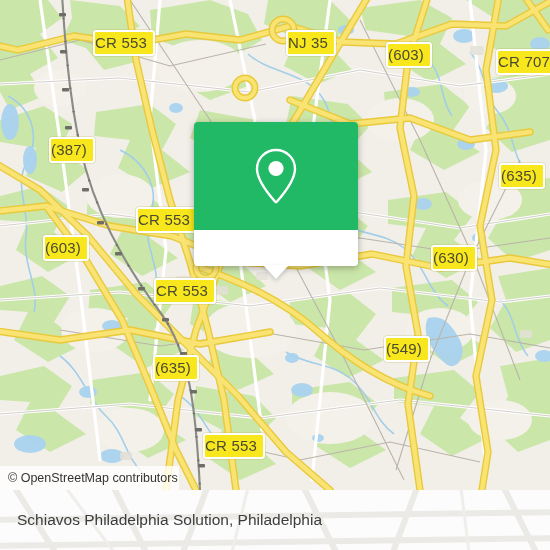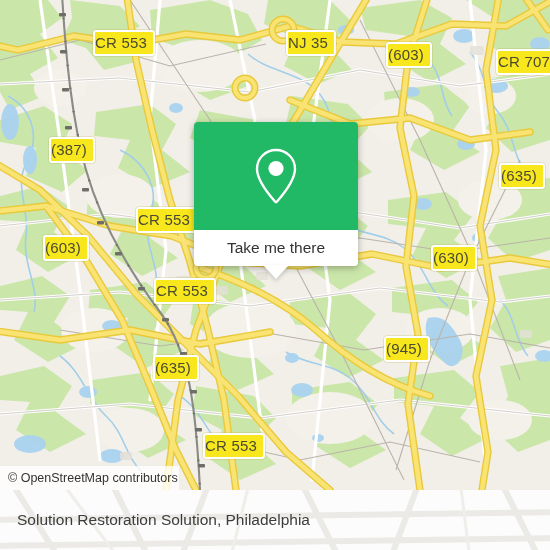--- a/index.html
+++ b/index.html
@@ -354,34 +354,33 @@
         <div class="shield" style="left: 124px; top: 43px;">CR 553</div>
         <div class="shield" style="left: 311px; top: 43px;">NJ 35</div>
         <div class="shield" style="left: 409px; top: 55px;">(603)</div>
         <div class="shield" style="left: 527px; top: 62px;">CR 707</div>
         <div class="shield" style="left: 72px; top: 150px;">(387)</div>
         <div class="shield" style="left: 522px; top: 176px;">(635)</div>
         <div class="shield" style="left: 167px; top: 220px;">CR 553</div>
         <div class="shield" style="left: 66px; top: 248px;">(603)</div>
         <div class="shield" style="left: 454px; top: 258px;">(630)</div>
         <div class="shield" style="left: 185px; top: 291px;">CR 553</div>
-        <div class="shield" style="left: 407px; top: 349px;">(945)</div>
+        <div class="shield" style="left: 407px; top: 349px;">(549)</div>
         <div class="shield" style="left: 176px; top: 368px;">(635)</div>
         <div class="shield" style="left: 234px; top: 446px;">CR 553</div>
       </div>
 
     <div class="popup">
       <div class="popup-top">
         <svg width="46" height="58" viewBox="0 0 46 58">
           <path d="M23 3 C12.5 3 4 11.4 4 21.8 C4 33.5 18.5 50.6 22.2 54.8 C22.6 55.3 23.4 55.3 23.8 54.8 C27.5 50.6 42 33.5 42 21.8 C42 11.4 33.5 3 23 3 Z" fill="none" stroke="#ffffff" stroke-width="2.4"></path>
           <circle cx="23" cy="21.5" r="7.6" fill="#ffffff"></circle>
         </svg>
       </div>
       <div class="popup-bottom">
-        <span class="popup-label">Take me there</span>
         <span class="popup-tail"></span>
       </div>
     </div>
 
     <div class="attribution">
       <span>© OpenStreetMap contributors</span>
     </div>
   </div>
 
   <div class="footer">
@@ -397,17 +396,17 @@
         <path d="M-10,30 L560,22"></path>
         <path d="M-10,56 L560,48"></path>
       </g>
       <g stroke="#f0eeea" fill="none" stroke-width="3">
         <path d="M60,-10 L120,70"></path>
         <path d="M250,-10 L230,70"></path>
         <path d="M460,-10 L470,70"></path>
       </g>
     </svg>
 
-    <div class="footer-title">Solution Restoration Solution, Philadelphia</div>
+    <div class="footer-title">Schiavos Philadelphia Solution, Philadelphia</div>
 
   </div>
 
 </div>
 
 </body></html>

